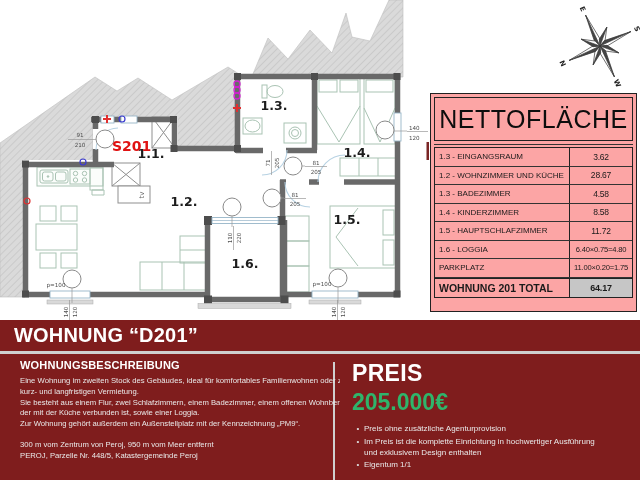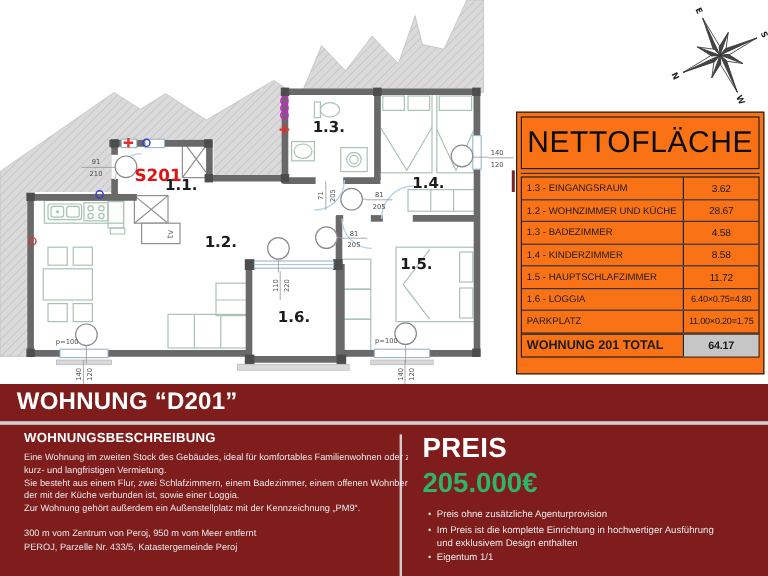--- a/index.html
+++ b/index.html
@@ -7,21 +7,21 @@
           font-family:"Liberation Sans",sans-serif;}
   svg text{font-family:"DejaVu Sans","Liberation Sans",sans-serif;}
   .rlabel{font-size:12.5px;font-weight:600;fill:#1c1c1c;}
   .unitcode{font-size:14px;font-weight:bold;fill:#e01212;}
   .dim{font-size:5.6px;fill:#4c4c4c;}
   .tvtxt{font-size:7px;fill:#666;}
   .compass-letter{font-size:7px;fill:#222;font-weight:600;}
 
   
   .area-table{position:absolute;left:430px;top:93px;width:207px;height:219px;
-              background:#f97316;border:1.6px solid #222;box-sizing:border-box;padding:3px 3px 0 3px;}
+              background:#fca5a5;border:1.6px solid #222;box-sizing:border-box;padding:3px 3px 0 3px;}
   .nf-box{border:1.4px solid #222;height:42px;display:flex;align-items:center;justify-content:center;
           font-size:25px;letter-spacing:0.5px;color:#0d0d0d;}
   .dbl{border-top:1.2px solid #333;margin-top:3px;}
   .rooms{border:1.4px solid #222;margin-top:2px;}
   .sect-row{height:16px;display:flex;align-items:center;padding-left:3px;
             font-size:11.5px;font-weight:bold;color:#111;border-bottom:1.1px solid #222;}
   .trow{height:17.5px;display:flex;border-bottom:1px solid #333;font-size:8px;color:#1a1a1a;}
   .trow:last-child{border-bottom:none;}
   .tlabel{flex:1;display:flex;align-items:center;padding-left:4px;white-space:nowrap;overflow:hidden;}
   .tval{width:62px;border-left:1.1px solid #222;display:flex;align-items:center;justify-content:center;
@@ -366,21 +366,21 @@
 
       <div class="desc">
         <h2>WOHNUNGSBESCHREIBUNG</h2>
         <div class="dline">Eine Wohnung im zweiten Stock des Gebäudes, ideal für komfortables Familienwohnen oder zur</div>
         <div class="dline">kurz- und langfristigen Vermietung.</div>
         <div class="dline">Sie besteht aus einem Flur, zwei Schlafzimmern, einem Badezimmer, einem offenen Wohnbereich,</div>
         <div class="dline">der mit der Küche verbunden ist, sowie einer Loggia.</div>
         <div class="dline">Zur Wohnung gehört außerdem ein Außenstellplatz mit der Kennzeichnung „PM9“.</div>
         <div class="dgap"></div>
         <div class="dline">300 m vom Zentrum von Peroj, 950 m vom Meer entfernt</div>
-        <div class="dline">PEROJ, Parzelle Nr. 433/5, Katastergemeinde Peroj</div>
+        <div class="dline">PEROJ, Parzelle Nr. 448/5, Katastergemeinde Peroj</div>
       </div>
 
       <div class="price">
         <h2>PREIS</h2>
         <div class="amount" id="price-amount" style="color: rgb(47, 181, 107);">205.000€</div>
         <div class="bullets">
           <div class="bullet">
             <div class="bdot">•</div>
             <div class="btext">
                 <div class="dline">Preis ohne zusätzliche Agenturprovision</div>

